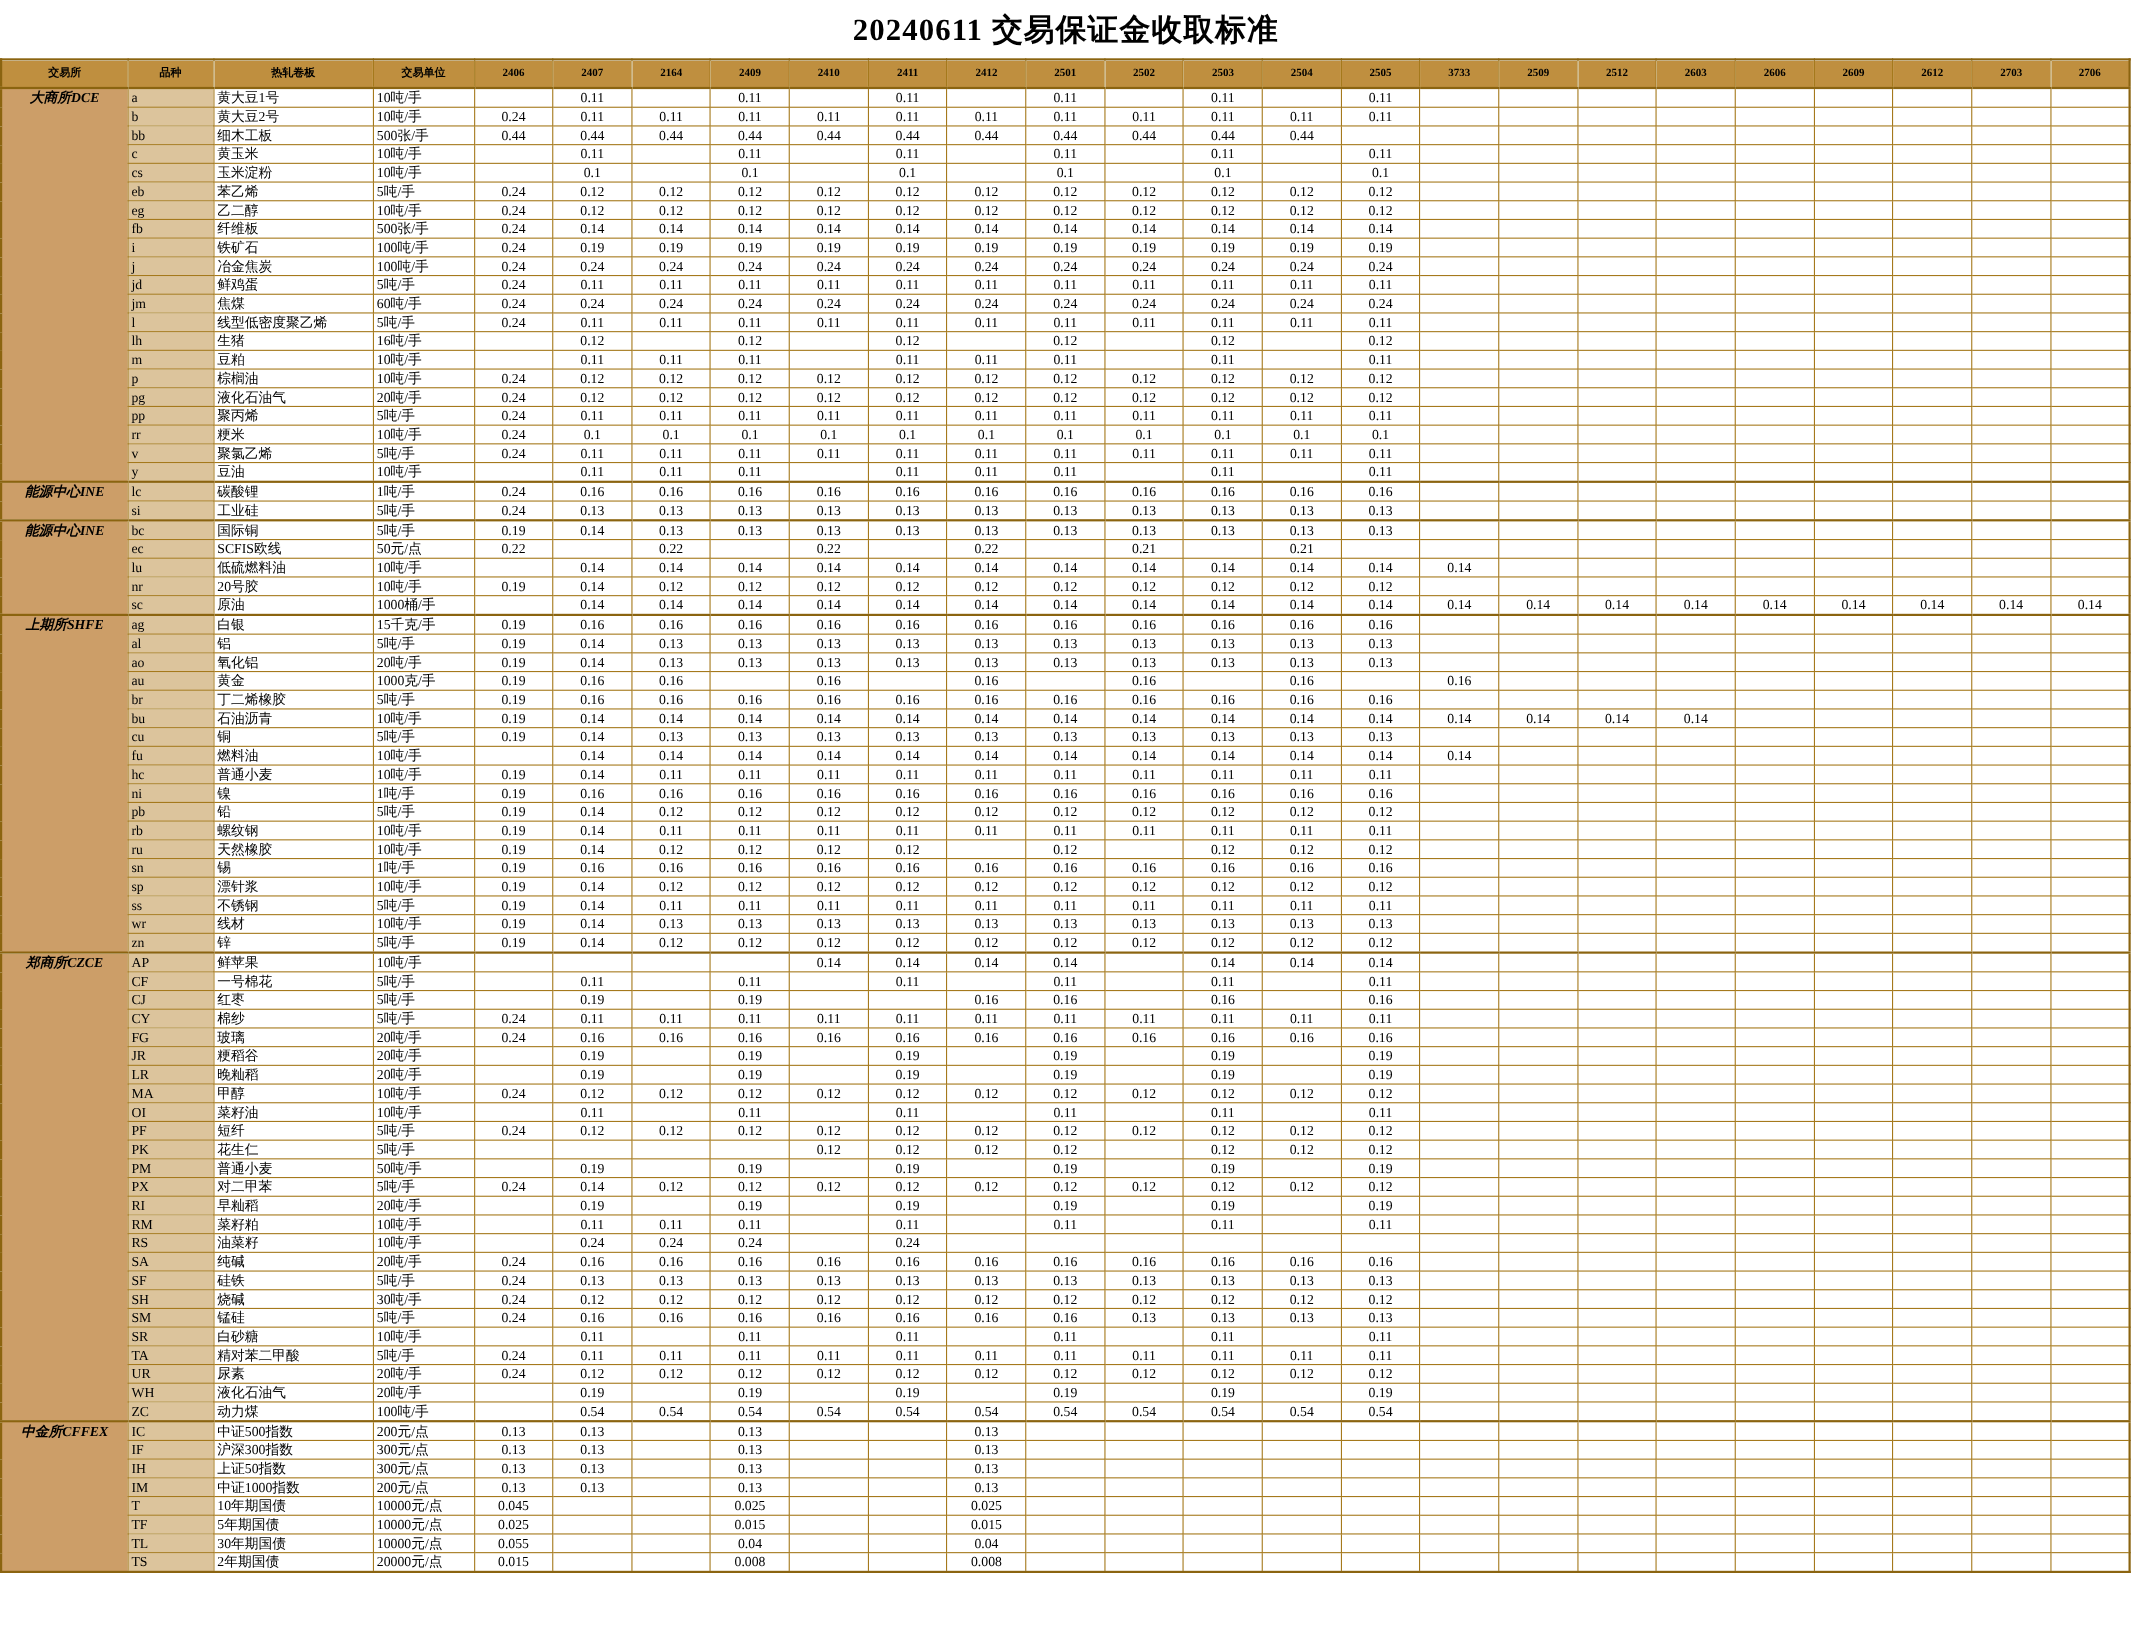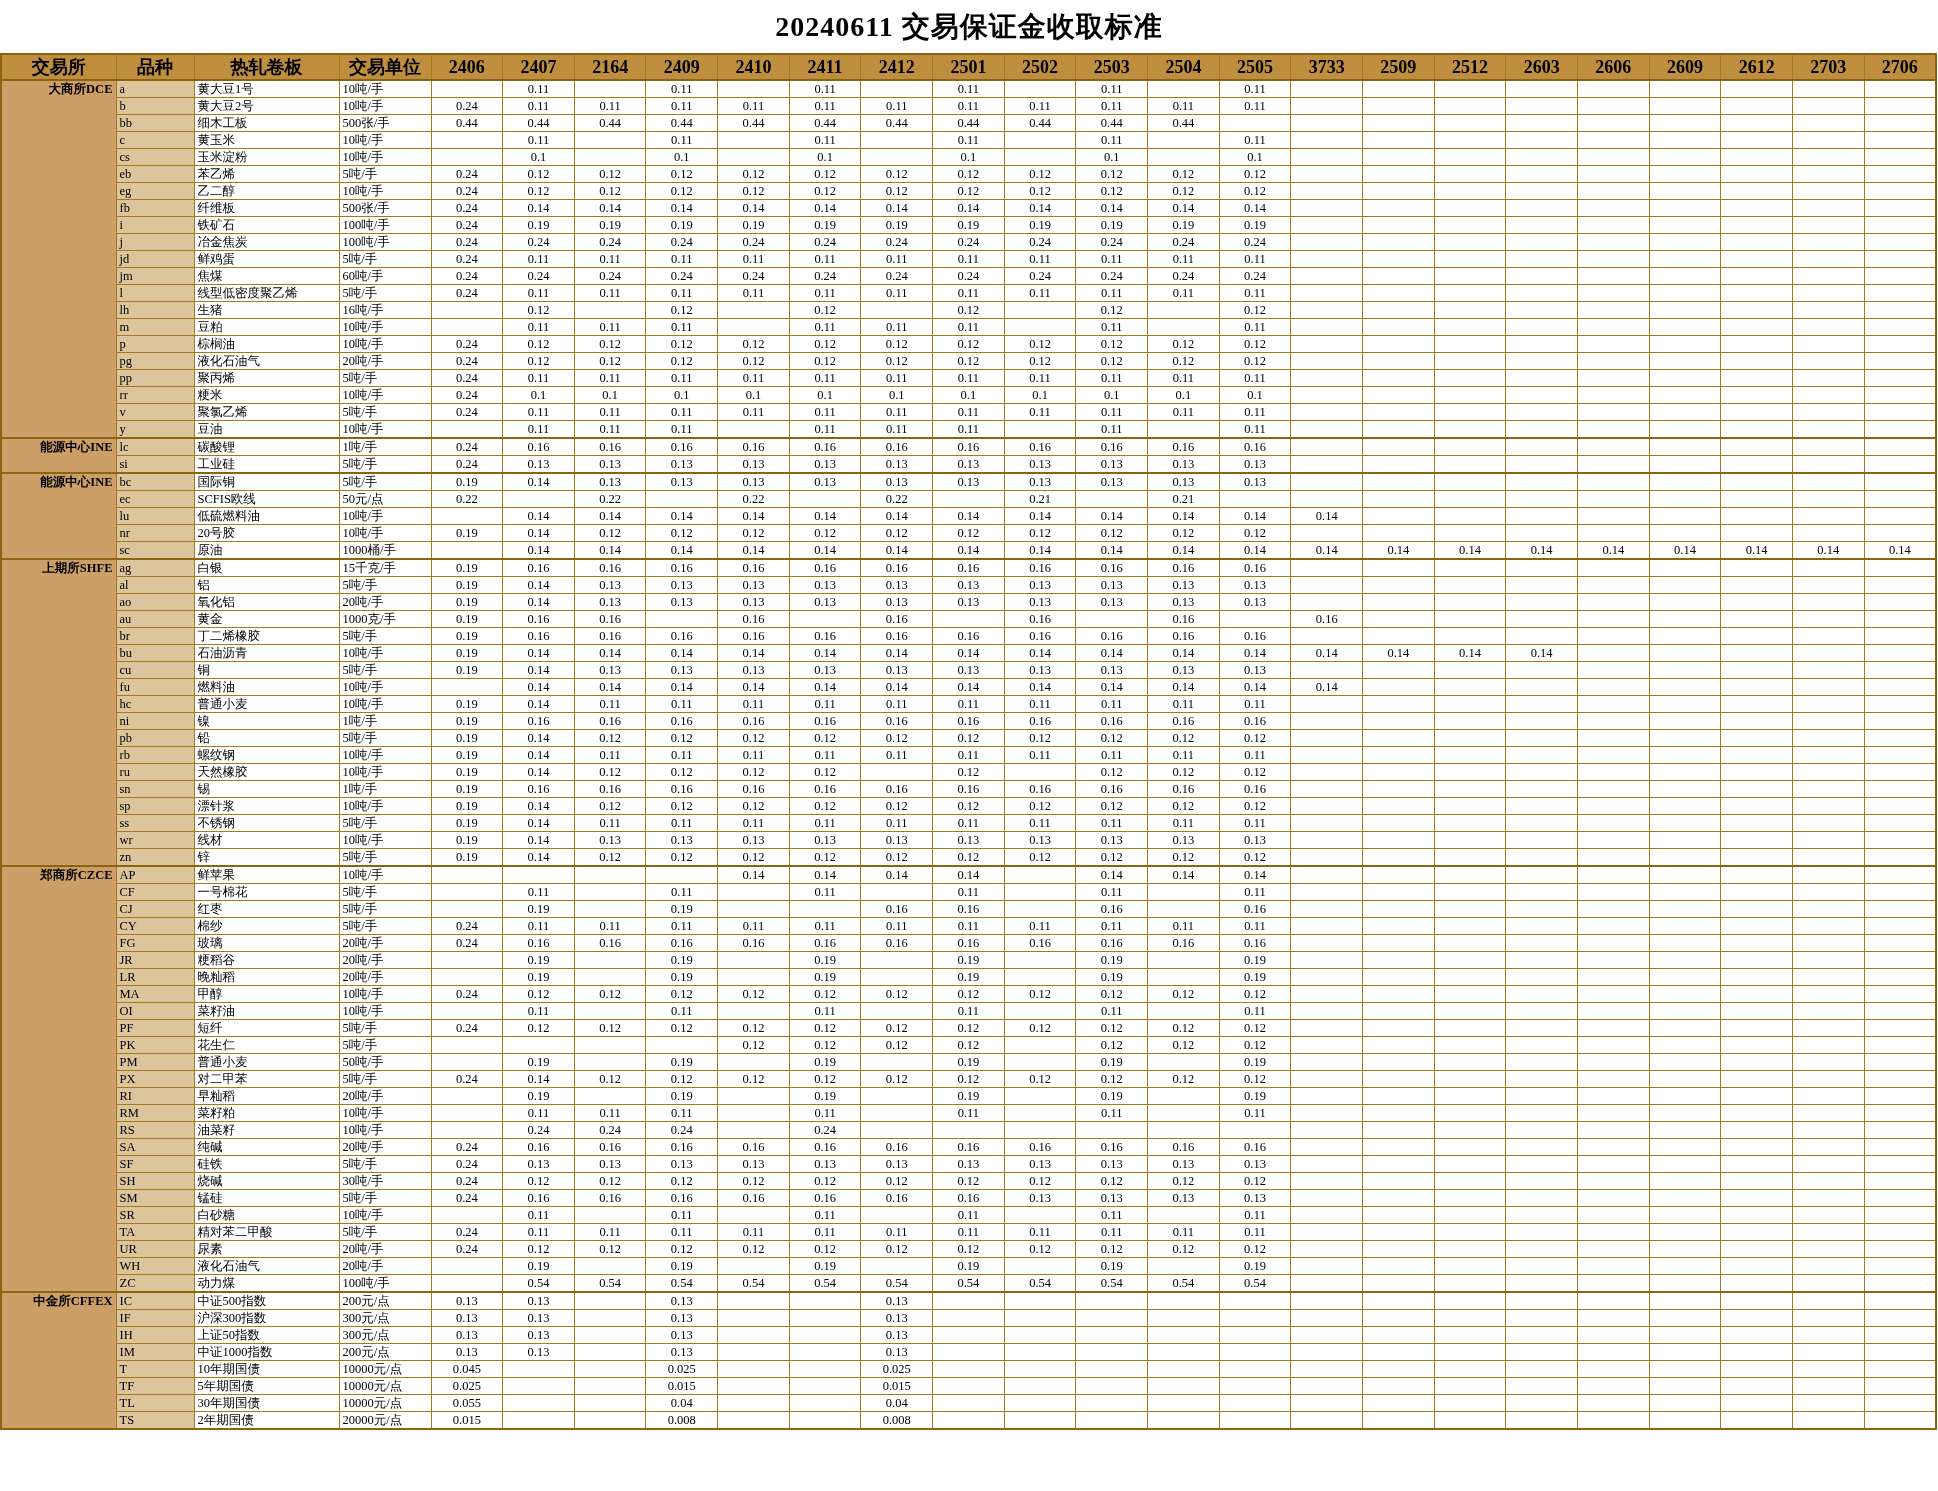--- a/index.html
+++ b/index.html
@@ -21,27 +21,27 @@
     border-collapse:collapse;table-layout:fixed;width:1937px;
     font-size:12.5px;border:2px solid var(--grid-dark);
   }
   th,td{
     border:1px solid var(--grid);
     height:16px;line-height:16px;
     padding:0 3px;overflow:hidden;white-space:nowrap;
     background:var(--cell-bg);
   }
   thead th{
-    background:var(--header-bg);font-weight:bold;font-size:18px;
+    background:var(--header-bg);font-weight:bold;font-size:10px;
     height:24px;line-height:24px;text-align:center;
     border-bottom:2px solid var(--grid-dark);
   }
   td.exchange{
     background:var(--exchange-bg);font-weight:bold;
-    vertical-align:top;text-align:right;
+    vertical-align:top;text-align:center;font-style:italic;
   }
   td.code{background:var(--code-bg);text-align:left;}
   td.name{text-align:left;}
   td.unit{text-align:left;}
   td.value{text-align:center;}
   tr.group-start td{border-top:2px solid var(--grid-dark);}
 </style>
 </head>
 <body>
 

